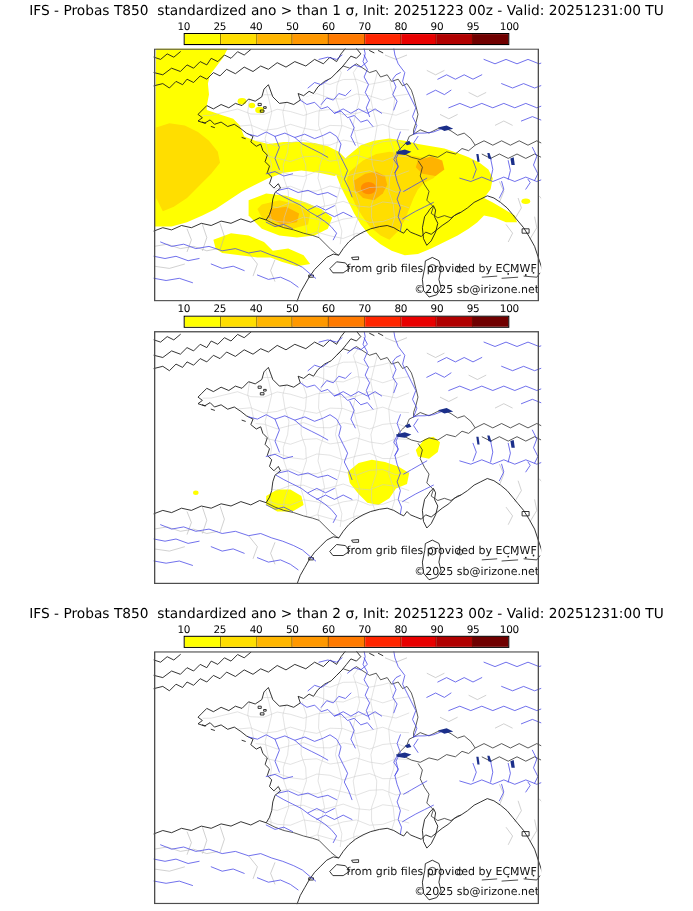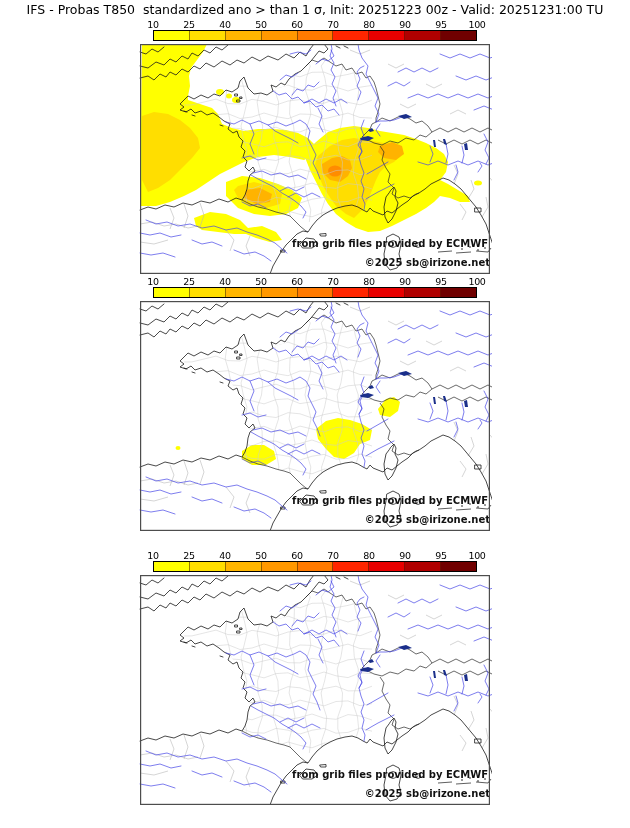--- a/index.html
+++ b/index.html
@@ -1,26 +1,26 @@
 <!DOCTYPE html>
 <html><head>
 <meta charset="utf-8">
 <style>
   html,body{margin:0;padding:0;background:#ffffff;}
   body{width:630px;height:828px;overflow:hidden;font-family:"DejaVu Sans","Liberation Sans",sans-serif;color:#000;}
   .page{padding-top:2px;}
   .panel{height:274px;text-align:center;}
   .ptitle{font-size:12.5px;font-weight:normal;line-height:16px;margin:0 0 1px 0;white-space:pre;text-align:center;}
-  .cbar{width:324px;margin:0 auto;}
+  .cbar{width:296px;margin:0 auto;}
   .cbar-ticks{position:relative;height:11px;font-size:9.5px;}
   .cbar-ticks span{position:absolute;top:0;transform:translateX(-50%);letter-spacing:-0.3px;}
   .cbar-bar{display:flex;height:11px;border:1px solid #000;box-sizing:border-box;}
   .cbar-bar div{flex:1;border-right:1px solid rgba(60,20,0,0.55);}
   .cbar-bar div:last-child{border-right:none;}
-  .map-slot{width:354px;height:230px;margin:3px auto 12px;position:relative;font-weight:bold;}
+  .map-slot{width:354px;height:230px;margin:3px auto 12px;position:relative;}
   svg.mapsvg{display:block;overflow:hidden;background:#fff;}
   svg.mapsvg text{font-family:"DejaVu Sans","Liberation Sans",sans-serif;}
   .coast path,.coast rect{fill:none;stroke:#1a1a1a;stroke-width:0.8;stroke-linejoin:round;stroke-linecap:round;}
   .cb path{fill:none;stroke:#2a2a2a;stroke-width:0.7;stroke-linejoin:round;}
   .adm path{fill:none;stroke:#b2b2b2;stroke-width:0.55;}
   .dept path{fill:none;stroke:#cbcbcb;stroke-width:0.5;}
   .riv path{fill:none;stroke:#4646e6;stroke-width:0.7;stroke-linecap:round;stroke-linejoin:round;}
   .lake path{fill:#1b2f8a;stroke:none;}
   .isl circle.o{fill:none;stroke:#1a1a1a;stroke-width:0.7;}
   .isl circle.f{fill:#1a1a1a;}
@@ -392,20 +392,21 @@
             <path d="M316,209 L331,208"></path>
             <path d="M336,207 L348,208 351,204"></path>
     </g>
     <text class="credit" x="348" y="203" text-anchor="end">from grib files provided by ECMWF</text>
     <text class="credit" x="350" y="222" text-anchor="end">©2025 sb@irizone.net</text>
     <rect class="frame" x="0.6" y="0.6" width="348.8" height="228.8"></rect>
   </svg>
       </div>
   </section>
   <section class="panel">
+    <h2 class="ptitle">IFS - Probas T850  standardized ano &gt; than 2 σ, Init: 20251223 00z - Valid: 20251231:00 TU</h2>
     <div class="cbar">
       <div class="cbar-ticks">
           <span style="left: 0%;">10</span>
           <span style="left: 11.1111%;">25</span>
           <span style="left: 22.2222%;">40</span>
           <span style="left: 33.3333%;">50</span>
           <span style="left: 44.4444%;">60</span>
           <span style="left: 55.5556%;">70</span>
           <span style="left: 66.6667%;">80</span>
           <span style="left: 77.7778%;">90</span>

